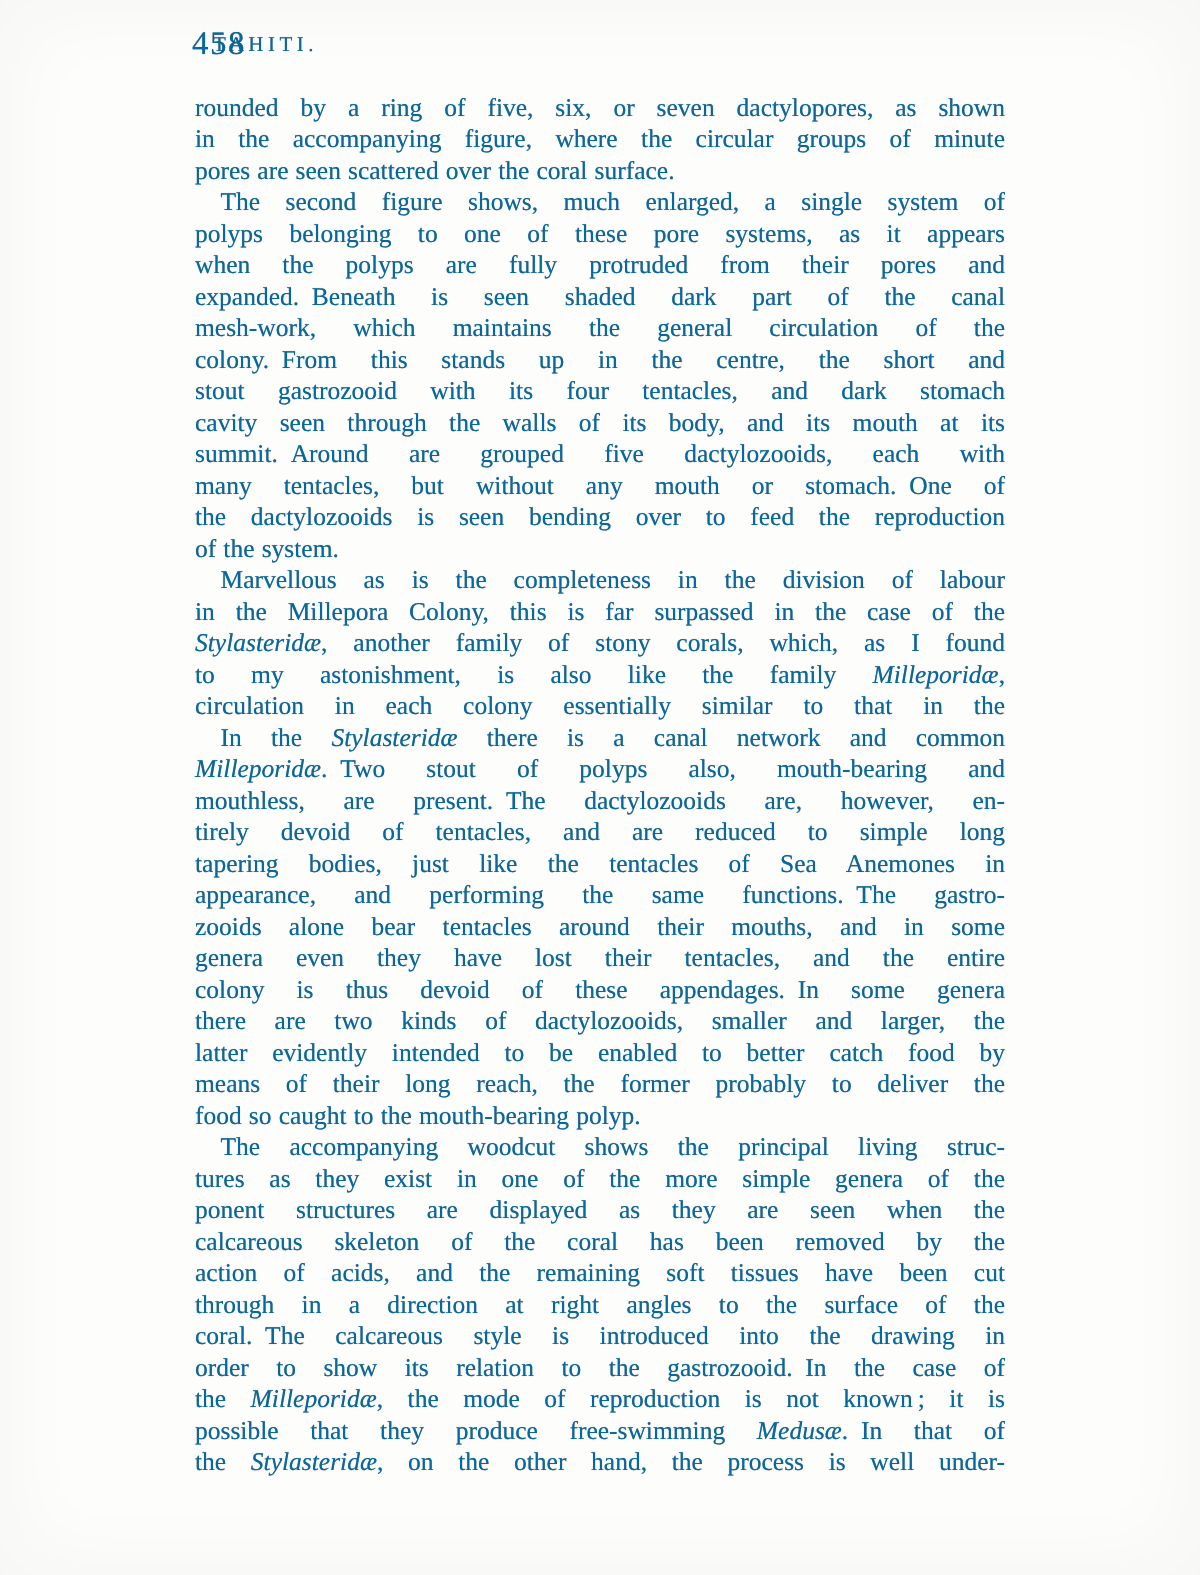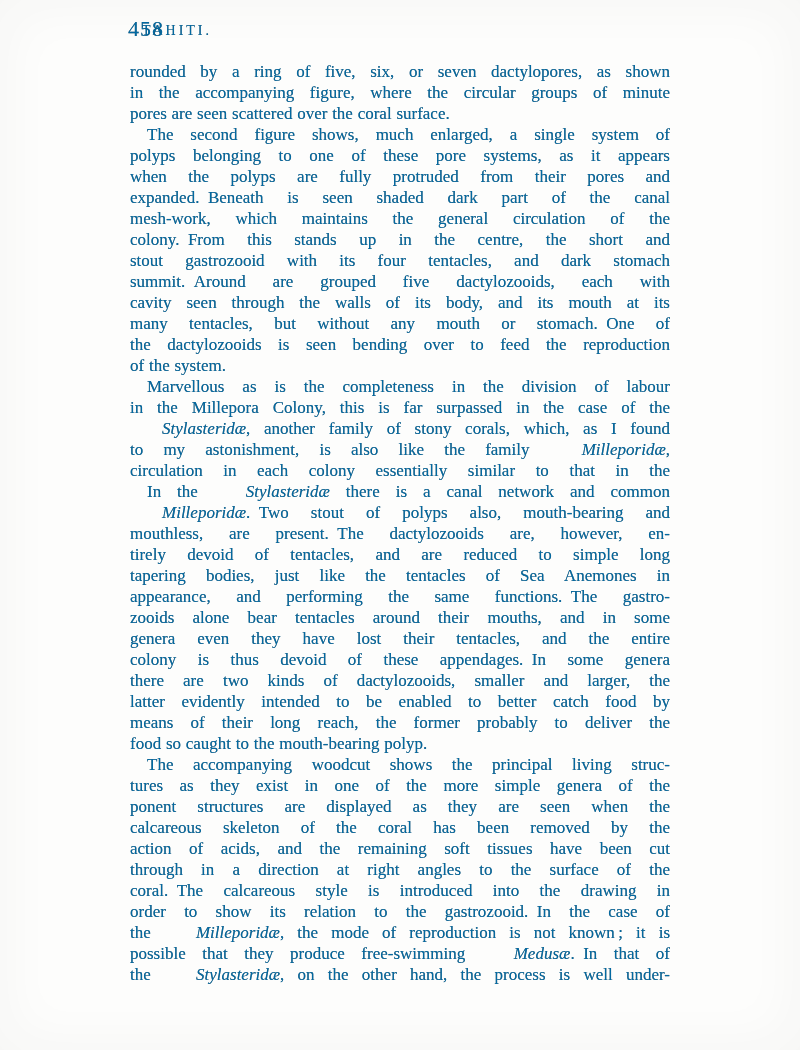--- a/index.html
+++ b/index.html
@@ -28,21 +28,21 @@
   .para { margin: 0; padding: 0; }
   .line {
     text-align: justify;
     text-align-last: justify;
     -moz-text-align-last: justify;
     word-spacing: 0.5px;
     white-space: normal;
   }
   .line.endline { text-align-last: left; -moz-text-align-last: left; }
   .line.ind { text-indent: 17px; }
-  .line em { font-style: italic; margin-left: 32px; }
+  .line em { font-style: italic; }
 </style>
 </head>
 <body>
 
 <div class="page" style="color: #0369a1; background: rgb(253, 253, 252);">
   <div class="page-number">458</div>
   <div class="running-head">TAHITI.</div>
   <div class="text-block">
       <div class="para">
         <div class="line"><span>rounded by a ring of five, six, or seven dactylopores, as shown</span></div>
@@ -50,22 +50,22 @@
         <div class="line endline"><span>pores are seen scattered over the coral surface.</span></div>
       </div>
       <div class="para">
         <div class="line ind"><span>The second figure shows, much enlarged, a single system of</span></div>
         <div class="line"><span>polyps belonging to one of these pore systems, as it appears</span></div>
         <div class="line"><span>when the polyps are fully protruded from their pores and</span></div>
         <div class="line"><span>expanded. Beneath is seen shaded dark part of the canal</span></div>
         <div class="line"><span>mesh-work, which maintains the general circulation of the</span></div>
         <div class="line"><span>colony. From this stands up in the centre, the short and</span></div>
         <div class="line"><span>stout gastrozooid with its four tentacles, and dark stomach</span></div>
+        <div class="line"><span>cavity seen through the walls of its body, and its mouth at its</span></div>
         <div class="line"><span>summit. Around are grouped five dactylozooids, each with</span></div>
-        <div class="line"><span>cavity seen through the walls of its body, and its mouth at its</span></div>
         <div class="line"><span>many tentacles, but without any mouth or stomach. One of</span></div>
         <div class="line"><span>the dactylozooids is seen bending over to feed the reproduction</span></div>
         <div class="line endline"><span>of the system.</span></div>
       </div>
       <div class="para">
         <div class="line ind"><span>Marvellous as is the completeness in the division of labour</span></div>
         <div class="line"><span>in the Millepora Colony, this is far surpassed in the case of the</span></div>
         <div class="line"><em>Stylasteridæ</em><span>, another family of stony corals, which, as I found</span></div>
         <div class="line"><span>to my astonishment, is also like the family </span><em>Milleporidæ</em><span>,</span></div>
       </div>

